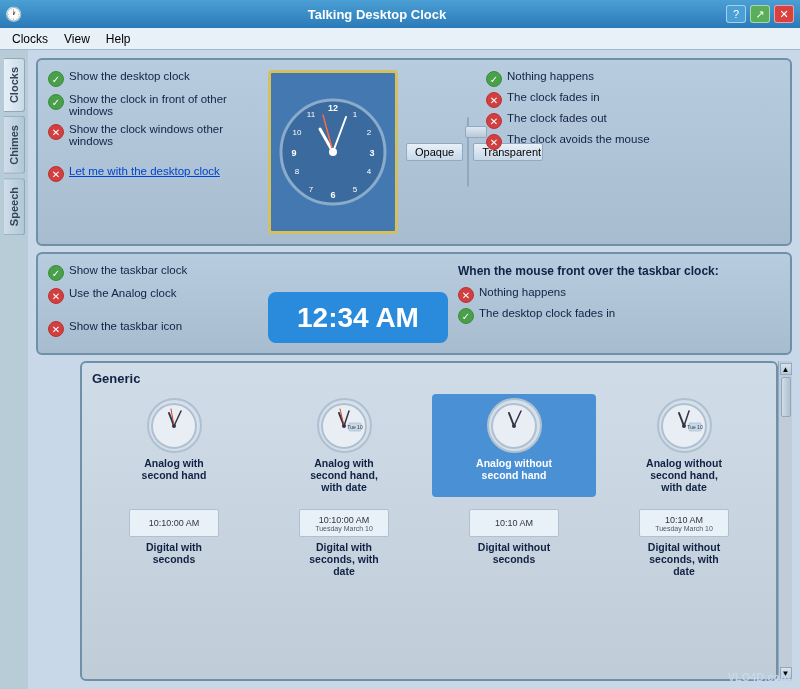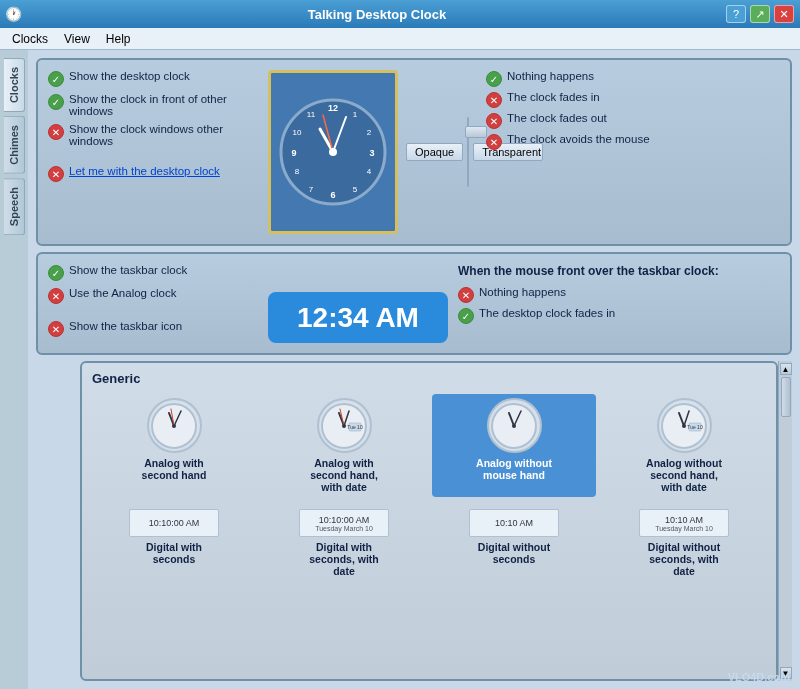--- a/index.html
+++ b/index.html
@@ -517,21 +517,21 @@
 
           <div class="clock-style-item selected">
             <div class="clock-style-thumb">
               <svg width="50" height="50" viewBox="0 0 50 50">
                 <circle cx="25" cy="25" r="22" fill="#e8eef4" stroke="#b0c0d0" stroke-width="2"></circle>
                 <line x1="25" y1="25" x2="20" y2="12" stroke="#334" stroke-width="2" stroke-linecap="round"></line>
                 <line x1="25" y1="25" x2="32" y2="10" stroke="#334" stroke-width="1.5" stroke-linecap="round"></line>
                 <circle cx="25" cy="25" r="2" fill="#334"></circle>
               </svg>
             </div>
-            <span class="clock-style-label">Analog without mouse hand</span>
+            <span class="clock-style-label">Analog without second hand</span>
           </div>
 
           <div class="clock-style-item">
             <div class="clock-style-thumb">
               <svg width="50" height="50" viewBox="0 0 50 50">
                 <circle cx="25" cy="25" r="22" fill="#e8eef4" stroke="#b0c0d0" stroke-width="2"></circle>
                 <rect x="30" y="22" width="12" height="8" fill="#c8dae8" stroke="#90a8c0" stroke-width="0.5" rx="1"></rect>
                 <text x="36" y="28" text-anchor="middle" fill="#334" font-size="5">Tue 10</text>
                 <line x1="25" y1="25" x2="20" y2="12" stroke="#334" stroke-width="2" stroke-linecap="round"></line>
                 <line x1="25" y1="25" x2="30" y2="10" stroke="#334" stroke-width="1.5" stroke-linecap="round"></line>

